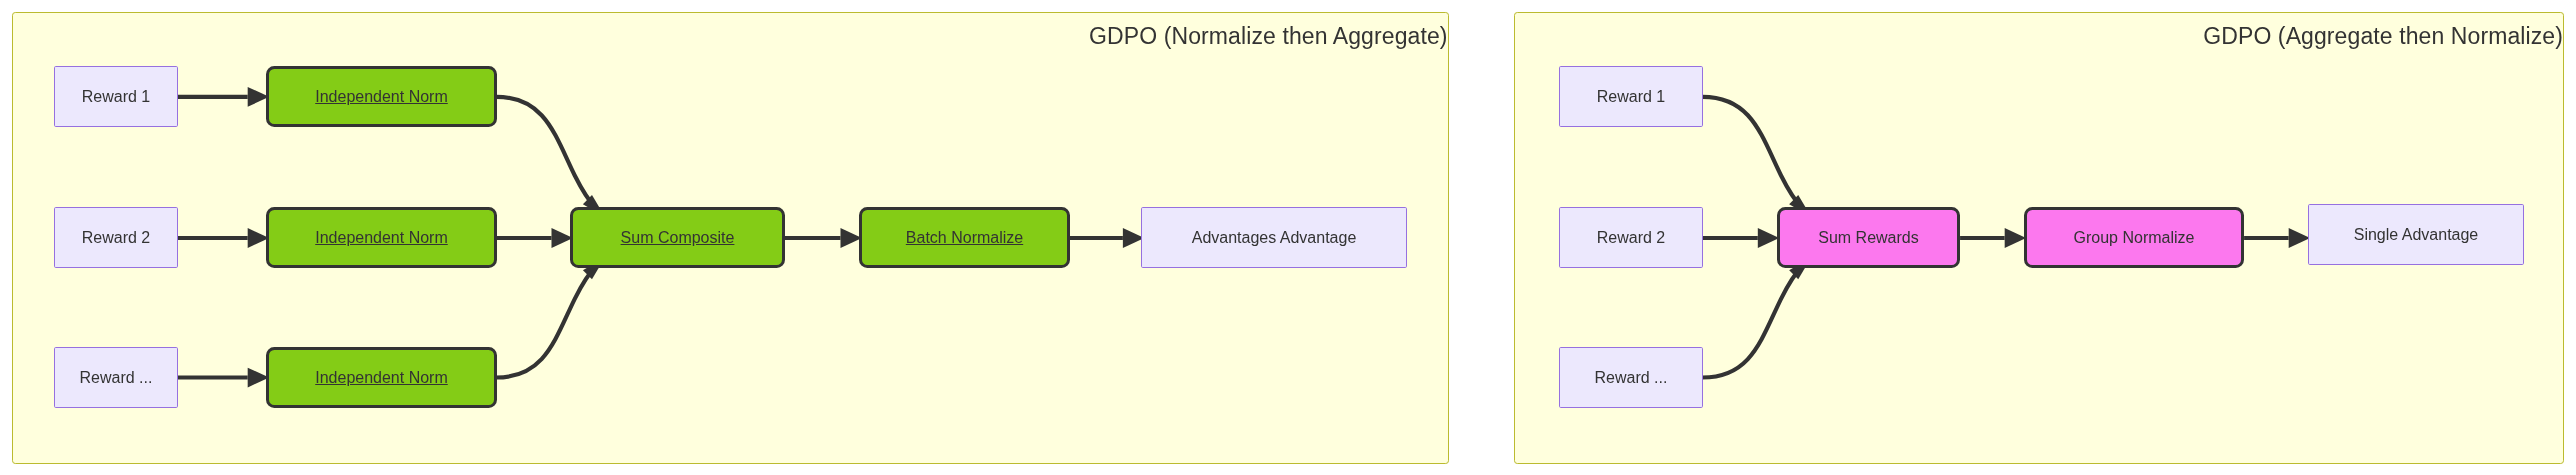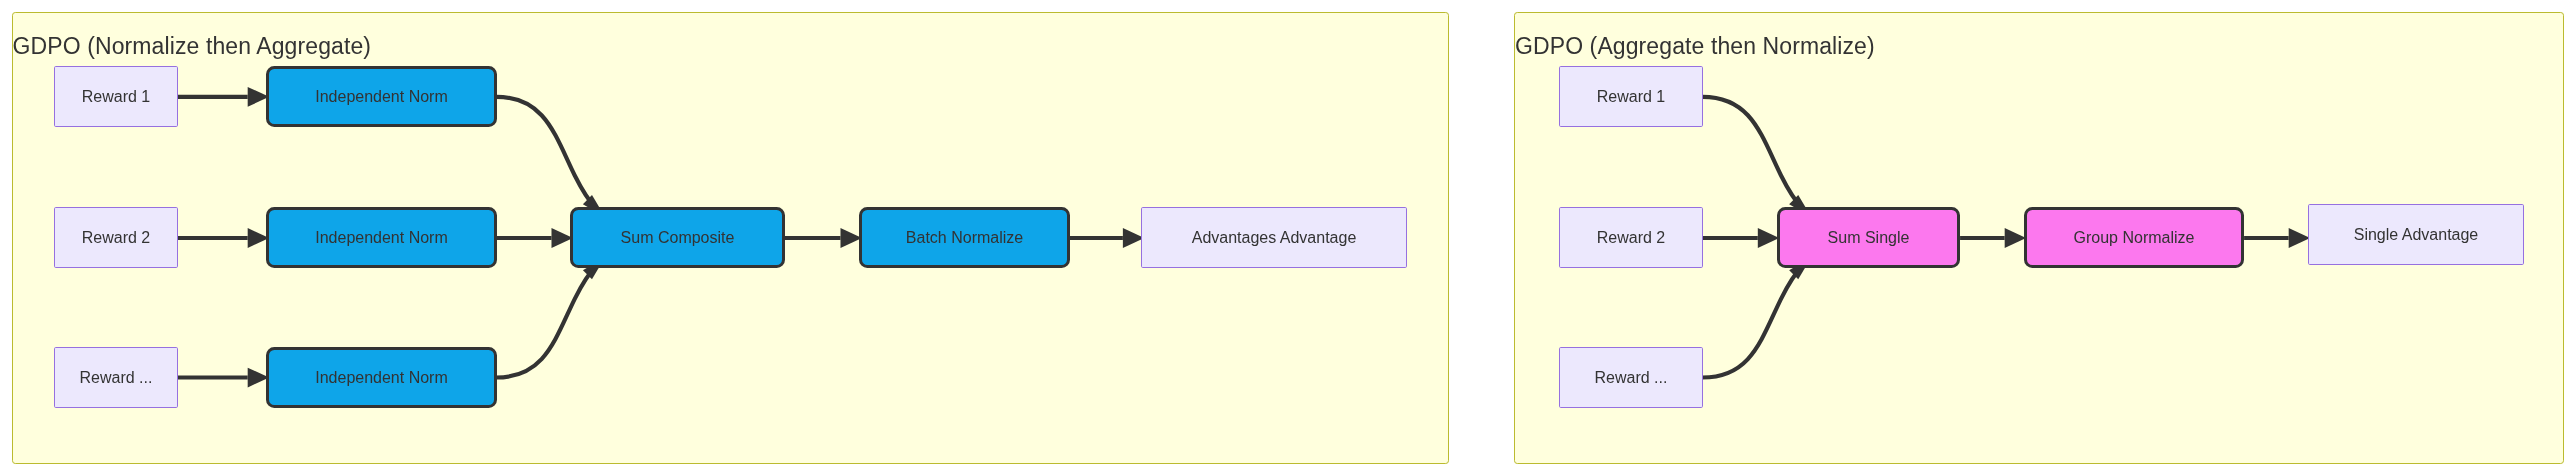--- a/index.html
+++ b/index.html
@@ -30,50 +30,50 @@
     box-sizing: border-box;
   }
   #panel-gdpo { left: 11.6px;  top: 11.6px; width: 1437px; height: 452px; }
   #panel-grpo { left: 1514px; top: 11.6px; width: 1050px; height: 452px; }
 
   .panel-title {
     position: absolute;
     top: 10px;
     left: 0;
     width: 100%;
-    text-align: left;
+    text-align: right;
     font-size: 23px;
     color: #333333;
     letter-spacing: 0.1px;
     white-space: nowrap;
     pointer-events: none;
-    margin-top: 10px;
   }
 
   
   .node {
     position: absolute;
     box-sizing: border-box;
     display: flex;
     align-items: center;
     justify-content: center;
     font-size: 16px;
     color: #333333;
     white-space: nowrap;
     text-align: center;
   }
   .node-reward {
     background: #ece8fd;
     border: 1.7px solid #9670e0;
     border-radius: 1.7px;
   }
   .node-proc-blue {
-    background: #0ea5e9;
+    background: #84cc16;
     border: 3.3px solid #333333;
     border-radius: 8.3px;
+    text-decoration: underline;
   }
   .node-proc-pink {
     background: #fc78ee;
     border: 3.3px solid #333333;
     border-radius: 8.3px;
   }
 
   
   .edges {
     position: absolute;
@@ -197,21 +197,21 @@
     <span>Reward 1</span>
   </div>
   <div class="node node-reward" style="left:1559px; top:207px; width:144px; height:61px;">
     <span>Reward 2</span>
   </div>
   <div class="node node-reward" style="left:1559px; top:347px; width:144px; height:61px;">
     <span>Reward ...</span>
   </div>
 
   <div class="node node-proc-pink" style="left:1777px; top:207px; width:183px; height:61px;">
-    <span>Sum Single</span>
+    <span>Sum Rewards</span>
   </div>
   <div class="node node-proc-pink" style="left:2024px; top:207px; width:220px; height:61px;">
     <span>Group Normalize</span>
   </div>
   <div class="node node-reward" style="left:2308px; top:204px; width:216px; height:61px;">
     <span>Single Advantage</span>
   </div>
 
 </div>
 

